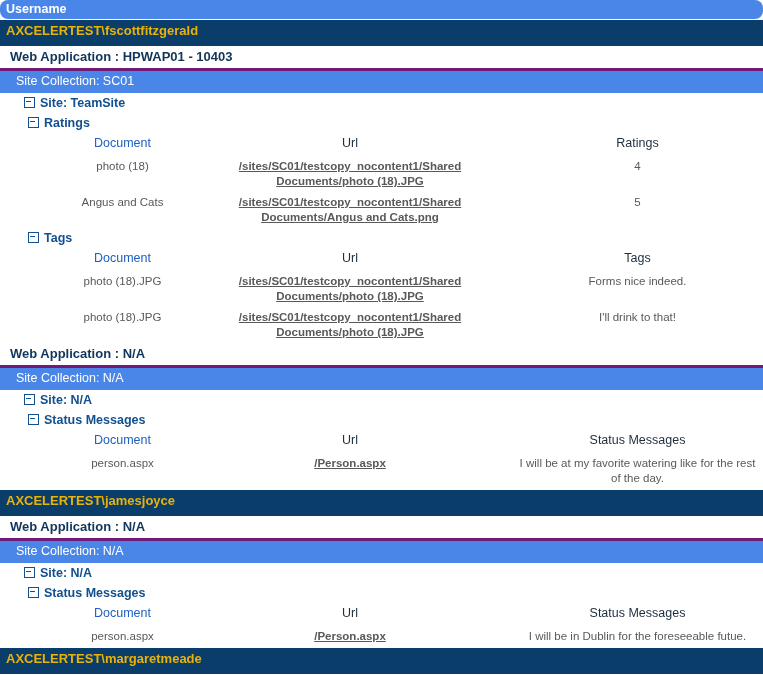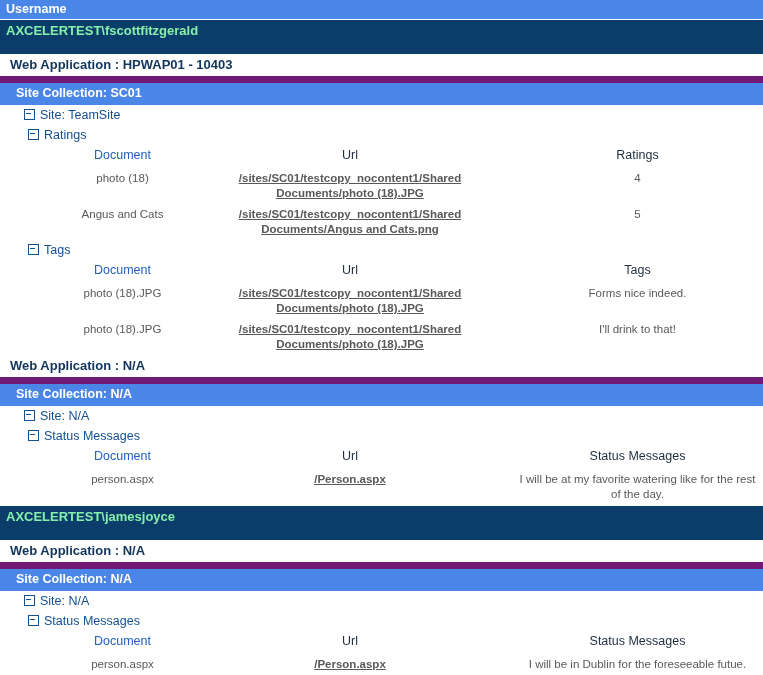--- a/index.html
+++ b/index.html
@@ -19,52 +19,53 @@
   .report { width: 763px; position: relative; }
 
   
   .band-username {
     background: #4a86e8;
     color: #ffffff;
     font-weight: bold;
     font-size: 12.5px;
     padding: 2px 0 3px 6px;
     line-height: 14px;
+    border-radius: 8px;
   }
   .band-user {
     background: #0b3d6b;
-    color: #86efac;
+    color: #eab308;
     font-weight: bold;
     font-size: 13px;
-    padding: 3px 0 16px 6px;
+    padding: 3px 0 8px 6px;
     line-height: 15px;
     border-top: 1px solid #ffffff;
   }
   .band-webapp {
     background: #ffffff;
     color: #12355b;
     font-weight: bold;
     font-size: 13px;
     padding: 3px 0 4px 10px;
     line-height: 15px;
-    border-bottom: 7px solid #701a75;
+    border-bottom: 3px solid #701a75;
   }
   .band-sitecoll {
     background: #4a86e8;
     color: #ffffff;
-    font-weight: bold;
+    font-weight: normal;
     font-size: 12.5px;
     padding: 3px 0 4px 16px;
     line-height: 15px;
   }
 
   
   .tree-node {
     color: #12508f;
-    font-weight: normal;
+    font-weight: bold;
     font-size: 12.5px;
     line-height: 16px;
     padding: 2px 0 2px 0;
     white-space: nowrap;
   }
   .tree-node.level-site   { padding-left: 24px; }
   .tree-node.level-cat    { padding-left: 28px; }
 
   .exp-icon {
     display: inline-block;

